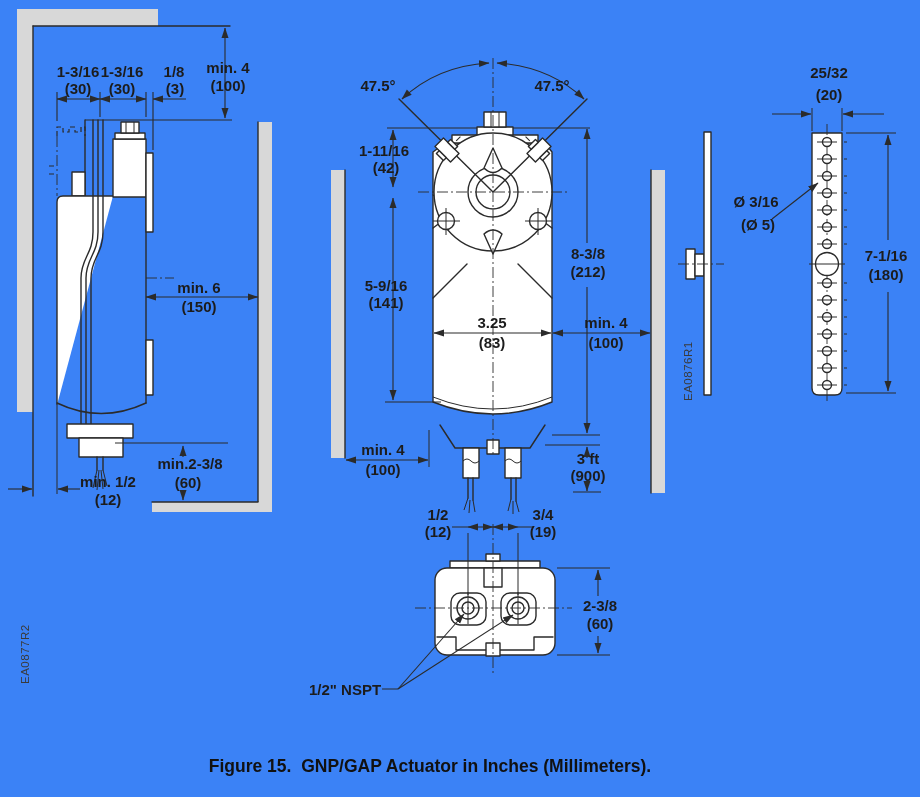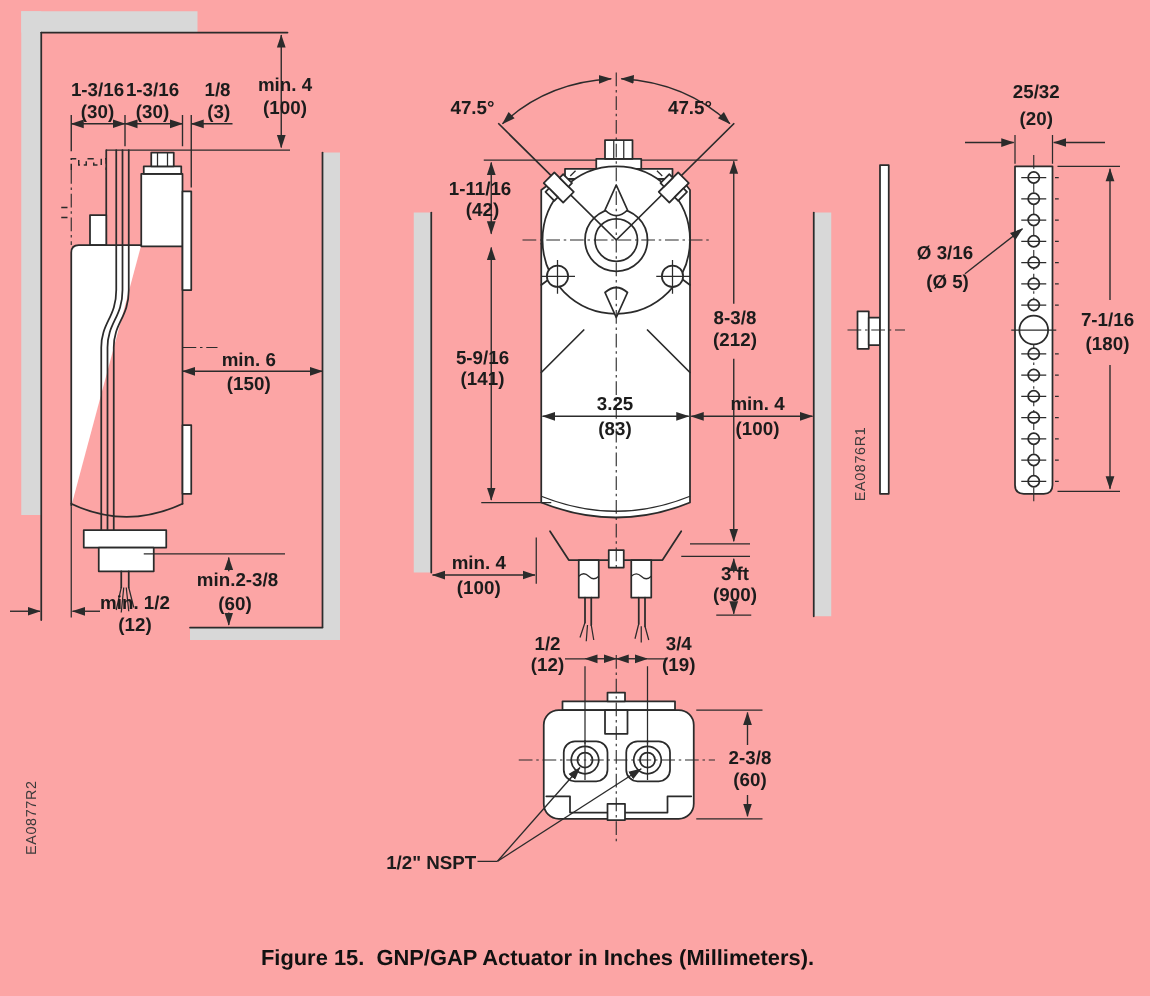--- a/index.html
+++ b/index.html
@@ -1,16 +1,16 @@
 <!DOCTYPE html>
 <html><head>
 <meta charset="utf-8">
 <style>
   html,body { margin:0; padding:0; background:#ffffff; }
-  .canvas { width:920px; height:797px; position:relative; background:#fca5a5;
+  .canvas { width:920px; height:797px; position:relative; background:#3b82f6;
             font-family:"Liberation Sans", sans-serif;text-decoration:underline; }
   svg text { font-family:"Liberation Sans", sans-serif; }
   .d   { font-weight:bold; font-size:15px; fill:#1c1c1c; text-anchor:middle; }
   .cap { font-weight:bold; font-size:17.5px; fill:#111; text-anchor:middle; }
   .code{ font-size:11.5px; fill:#3a3a3a; letter-spacing:0.5px; }
   .ln  { stroke:#2b2b2b; stroke-width:1.4; fill:none; stroke-linejoin:round; stroke-linecap:round; }
   .lnw { stroke:#2b2b2b; stroke-width:1.4; fill:#ffffff; stroke-linejoin:round; }
   .thin{ stroke:#2b2b2b; stroke-width:1; fill:none; }
   .dim { stroke:#2b2b2b; stroke-width:1.1; fill:none; }
   .cl  { stroke:#2b2b2b; stroke-width:0.9; fill:none; stroke-dasharray:11 3 2 3; }

